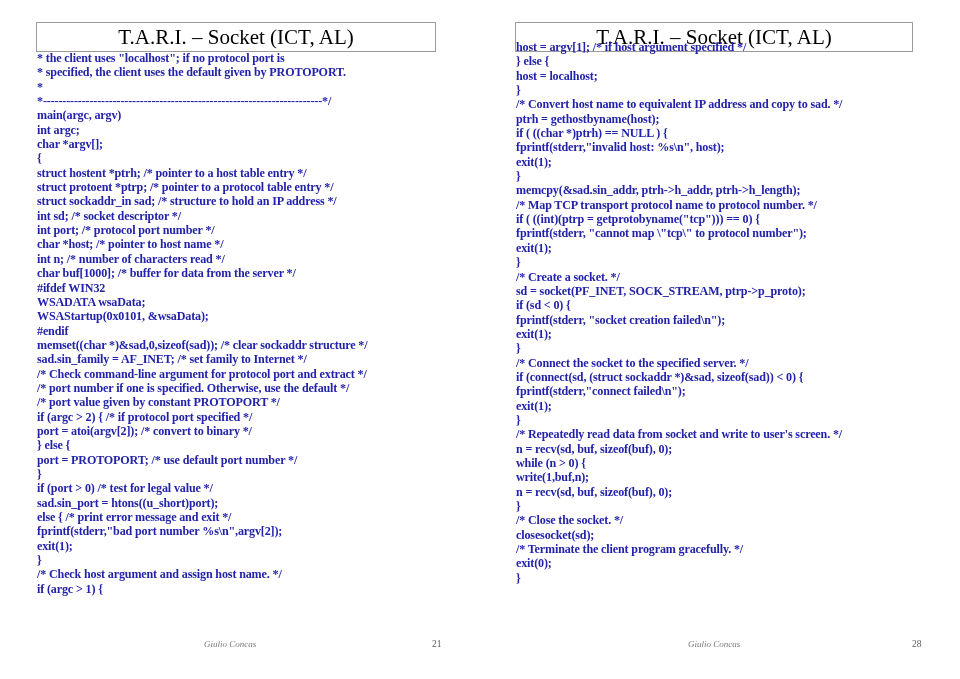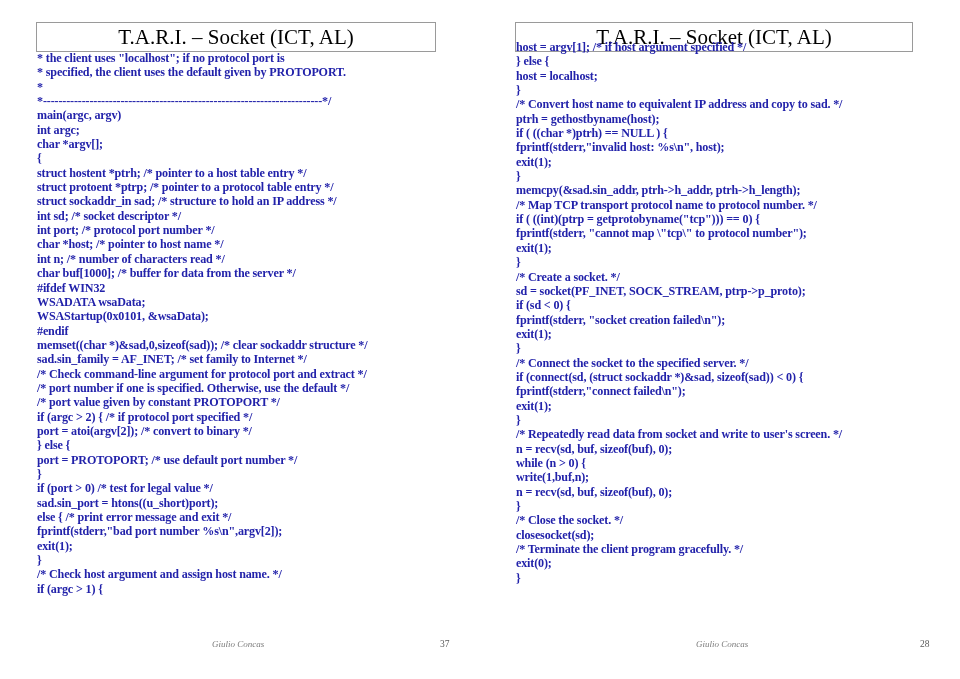--- a/index.html
+++ b/index.html
@@ -80,21 +80,21 @@
   }
   .rule-line {
     white-space: pre;
     overflow: hidden;
     max-width: 425px;
   }
 
   .footer {
     position: absolute;
     bottom: 26px;
-    left: 12px;
+    left: 4px;
     width: 100%;
     height: 14px;
     padding-left: 16px;
   }
   .footer-author {
     position: absolute;
     font-family: "Liberation Serif", "DejaVu Serif", serif;
     font-style: italic;
     font-size: 9px;
     color: #7b7b7b;
@@ -113,21 +113,21 @@
 </head>
 <body>
 
 <div class="page">
 
   <div class="slide slide-left">
     <div class="title-box">T.A.R.I. – Socket (ICT, AL)</div>
     <div class="code-block"><div class="code-line">* the client uses "localhost"; if no protocol port is</div><div class="code-line">* specified, the client uses the default given by PROTOPORT.</div><div class="code-line">*</div><div class="code-line rule-line">*------------------------------------------------------------------------*/</div><div class="code-line">main(argc, argv)</div><div class="code-line">int argc;</div><div class="code-line">char *argv[];</div><div class="code-line">{</div><div class="code-line">struct hostent *ptrh; /* pointer to a host table entry */</div><div class="code-line">struct protoent *ptrp; /* pointer to a protocol table entry */</div><div class="code-line">struct sockaddr_in sad; /* structure to hold an IP address */</div><div class="code-line">int sd; /* socket descriptor */</div><div class="code-line">int port; /* protocol port number */</div><div class="code-line">char *host; /* pointer to host name */</div><div class="code-line">int n; /* number of characters read */</div><div class="code-line">char buf[1000]; /* buffer for data from the server */</div><div class="code-line">#ifdef WIN32</div><div class="code-line">WSADATA wsaData;</div><div class="code-line">WSAStartup(0x0101, &amp;wsaData);</div><div class="code-line">#endif</div><div class="code-line">memset((char *)&amp;sad,0,sizeof(sad)); /* clear sockaddr structure */</div><div class="code-line">sad.sin_family = AF_INET; /* set family to Internet */</div><div class="code-line">/* Check command-line argument for protocol port and extract */</div><div class="code-line">/* port number if one is specified. Otherwise, use the default */</div><div class="code-line">/* port value given by constant PROTOPORT */</div><div class="code-line">if (argc &gt; 2) { /* if protocol port specified */</div><div class="code-line">port = atoi(argv[2]); /* convert to binary */</div><div class="code-line">} else {</div><div class="code-line">port = PROTOPORT; /* use default port number */</div><div class="code-line">}</div><div class="code-line">if (port &gt; 0) /* test for legal value */</div><div class="code-line">sad.sin_port = htons((u_short)port);</div><div class="code-line">else { /* print error message and exit */</div><div class="code-line">fprintf(stderr,"bad port number %s\n",argv[2]);</div><div class="code-line">exit(1);</div><div class="code-line">}</div><div class="code-line">/* Check host argument and assign host name. */</div><div class="code-line">if (argc &gt; 1) {</div></div>
     <div class="footer">
       <span class="footer-author">Giulio Concas</span>
-      <span class="footer-page">37</span>
+      <span class="footer-page">21</span>
     </div>
   </div>
 
   <div class="slide slide-right">
     <div class="title-box">T.A.R.I. – Socket (ICT, AL)</div>
     <div class="code-block"><div class="code-line">host = argv[1]; /* if host argument specified */</div><div class="code-line">} else {</div><div class="code-line">host = localhost;</div><div class="code-line">}</div><div class="code-line">/* Convert host name to equivalent IP address and copy to sad. */</div><div class="code-line">ptrh = gethostbyname(host);</div><div class="code-line">if ( ((char *)ptrh) == NULL ) {</div><div class="code-line">fprintf(stderr,"invalid host: %s\n", host);</div><div class="code-line">exit(1);</div><div class="code-line">}</div><div class="code-line">memcpy(&amp;sad.sin_addr, ptrh-&gt;h_addr, ptrh-&gt;h_length);</div><div class="code-line">/* Map TCP transport protocol name to protocol number. */</div><div class="code-line">if ( ((int)(ptrp = getprotobyname("tcp"))) == 0) {</div><div class="code-line">fprintf(stderr, "cannot map \"tcp\" to protocol number");</div><div class="code-line">exit(1);</div><div class="code-line">}</div><div class="code-line">/* Create a socket. */</div><div class="code-line">sd = socket(PF_INET, SOCK_STREAM, ptrp-&gt;p_proto);</div><div class="code-line">if (sd &lt; 0) {</div><div class="code-line">fprintf(stderr, "socket creation failed\n");</div><div class="code-line">exit(1);</div><div class="code-line">}</div><div class="code-line">/* Connect the socket to the specified server. */</div><div class="code-line">if (connect(sd, (struct sockaddr *)&amp;sad, sizeof(sad)) &lt; 0) {</div><div class="code-line">fprintf(stderr,"connect failed\n");</div><div class="code-line">exit(1);</div><div class="code-line">}</div><div class="code-line">/* Repeatedly read data from socket and write to user's screen. */</div><div class="code-line">n = recv(sd, buf, sizeof(buf), 0);</div><div class="code-line">while (n &gt; 0) {</div><div class="code-line">write(1,buf,n);</div><div class="code-line">n = recv(sd, buf, sizeof(buf), 0);</div><div class="code-line">}</div><div class="code-line">/* Close the socket. */</div><div class="code-line">closesocket(sd);</div><div class="code-line">/* Terminate the client program gracefully. */</div><div class="code-line">exit(0);</div><div class="code-line">}</div></div>
     <div class="footer">
       <span class="footer-author">Giulio Concas</span>
       <span class="footer-page">28</span>
     </div>

